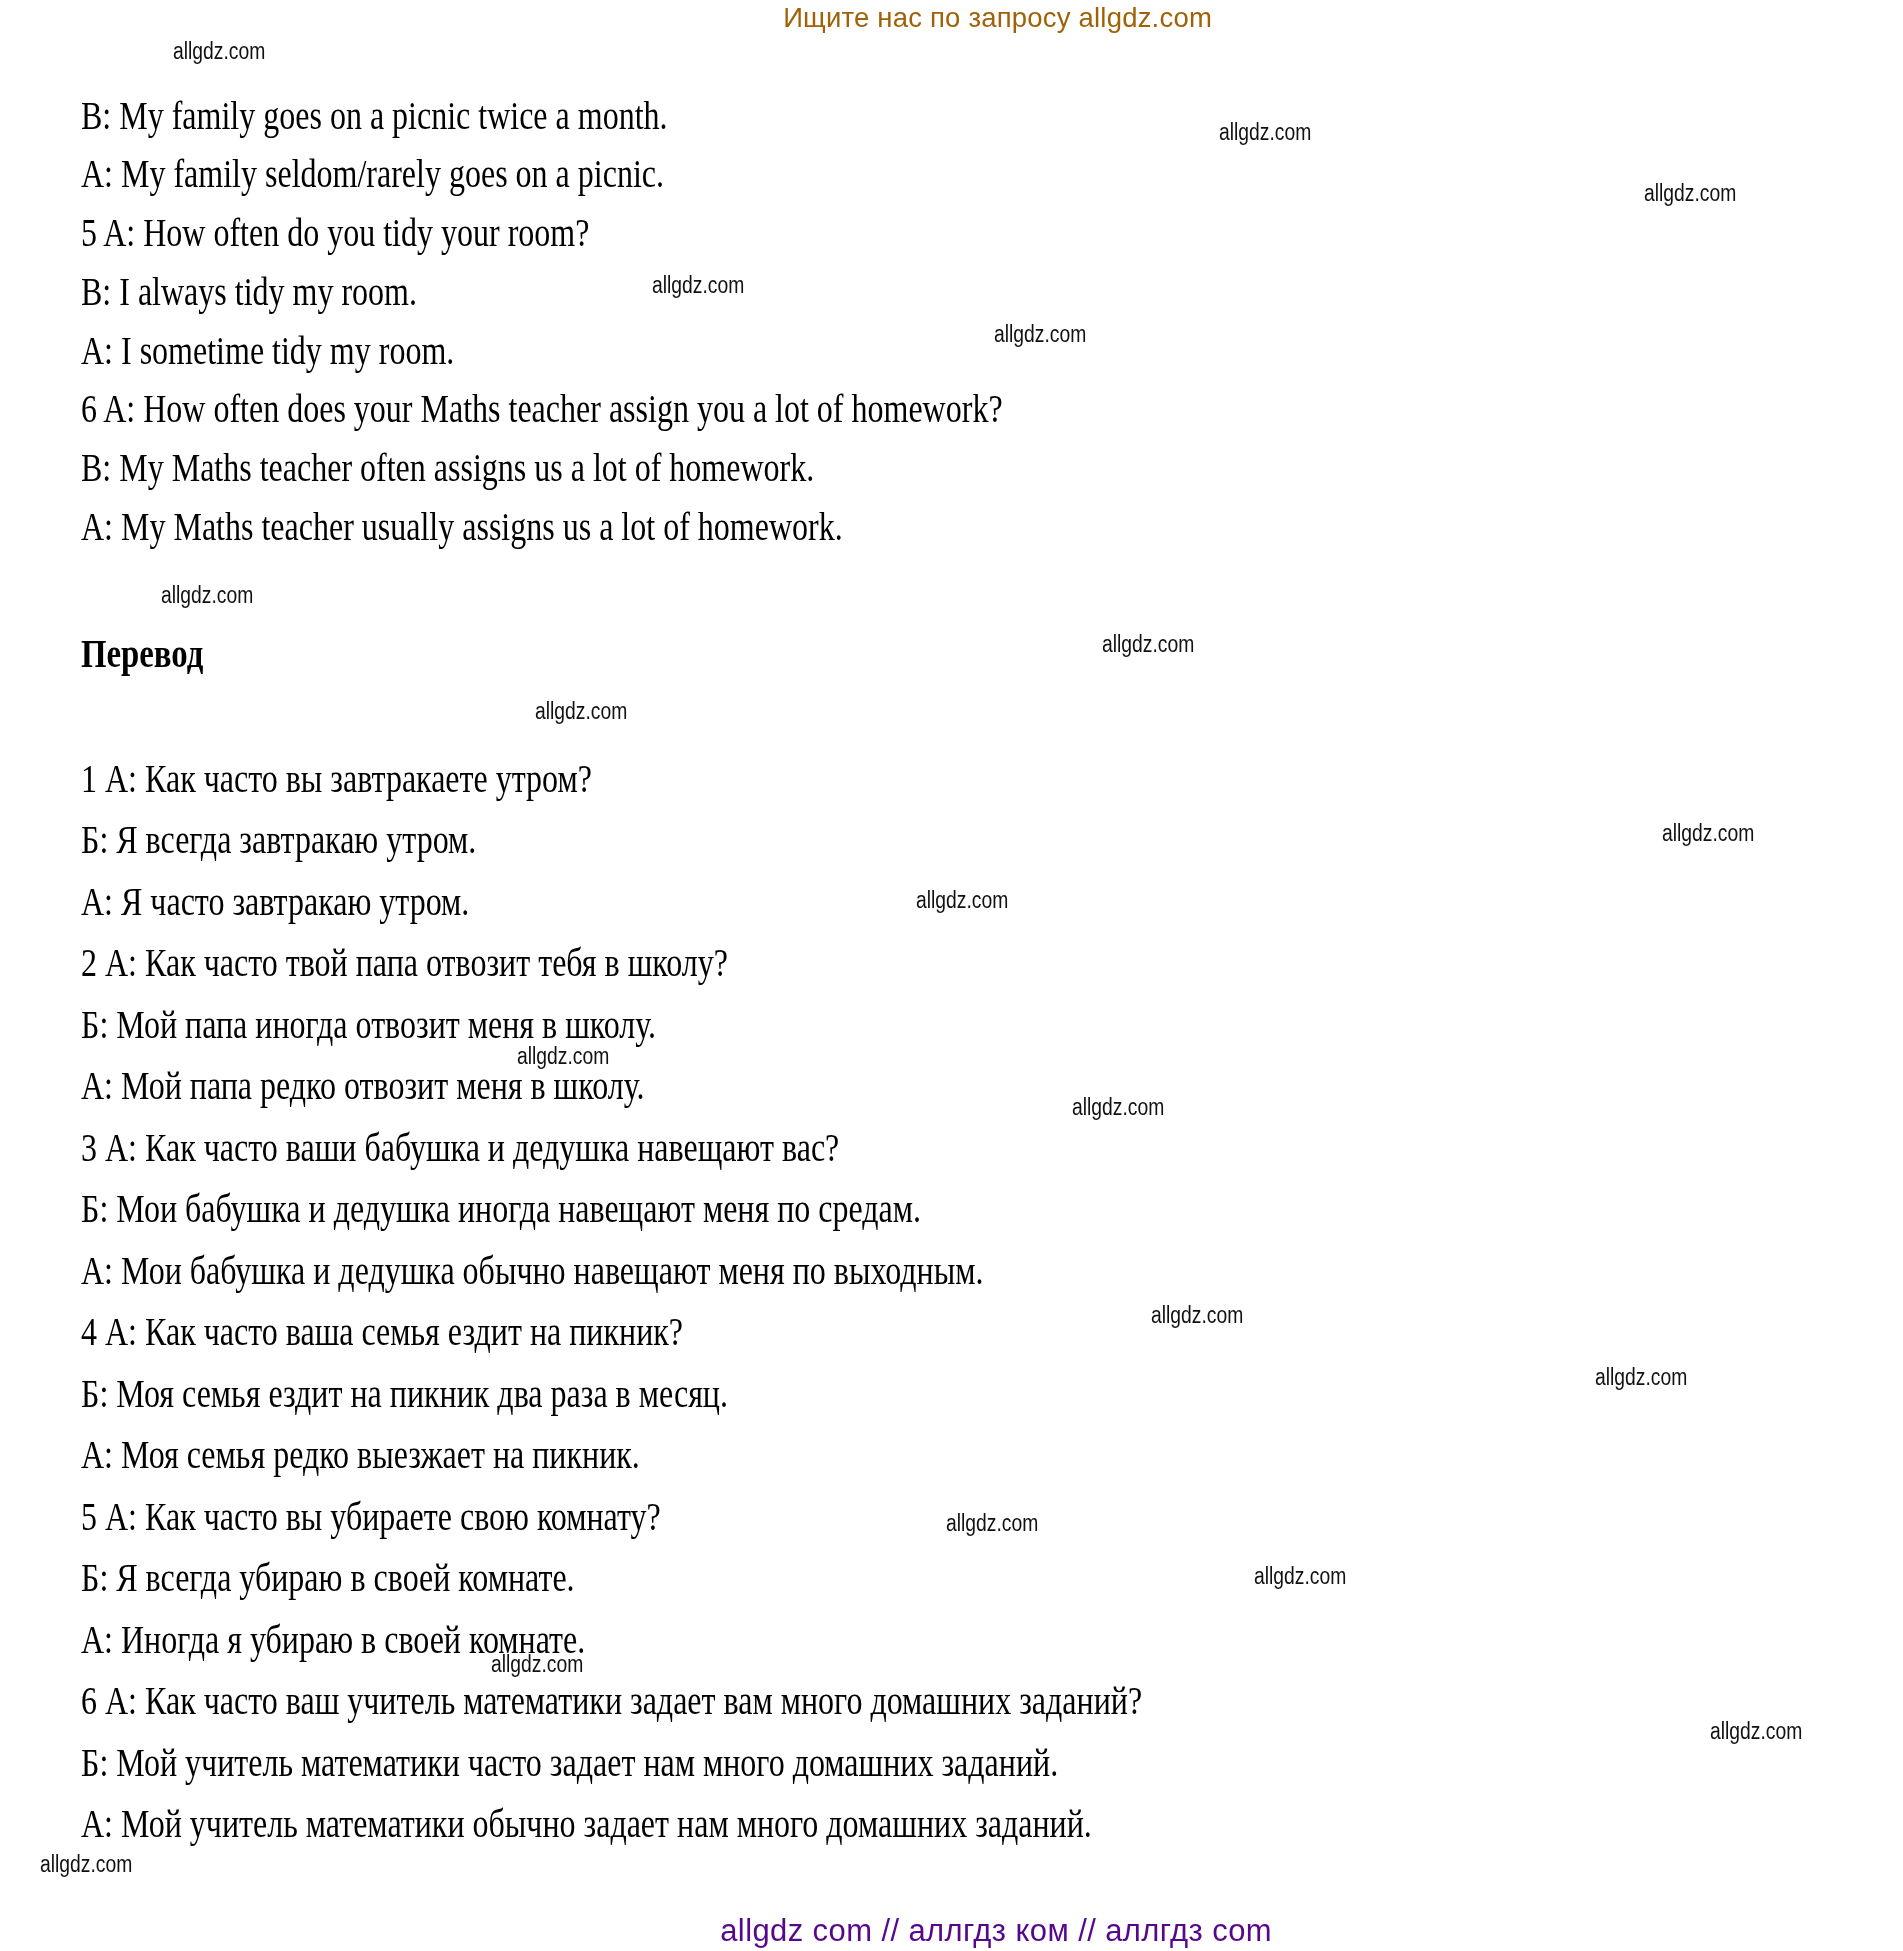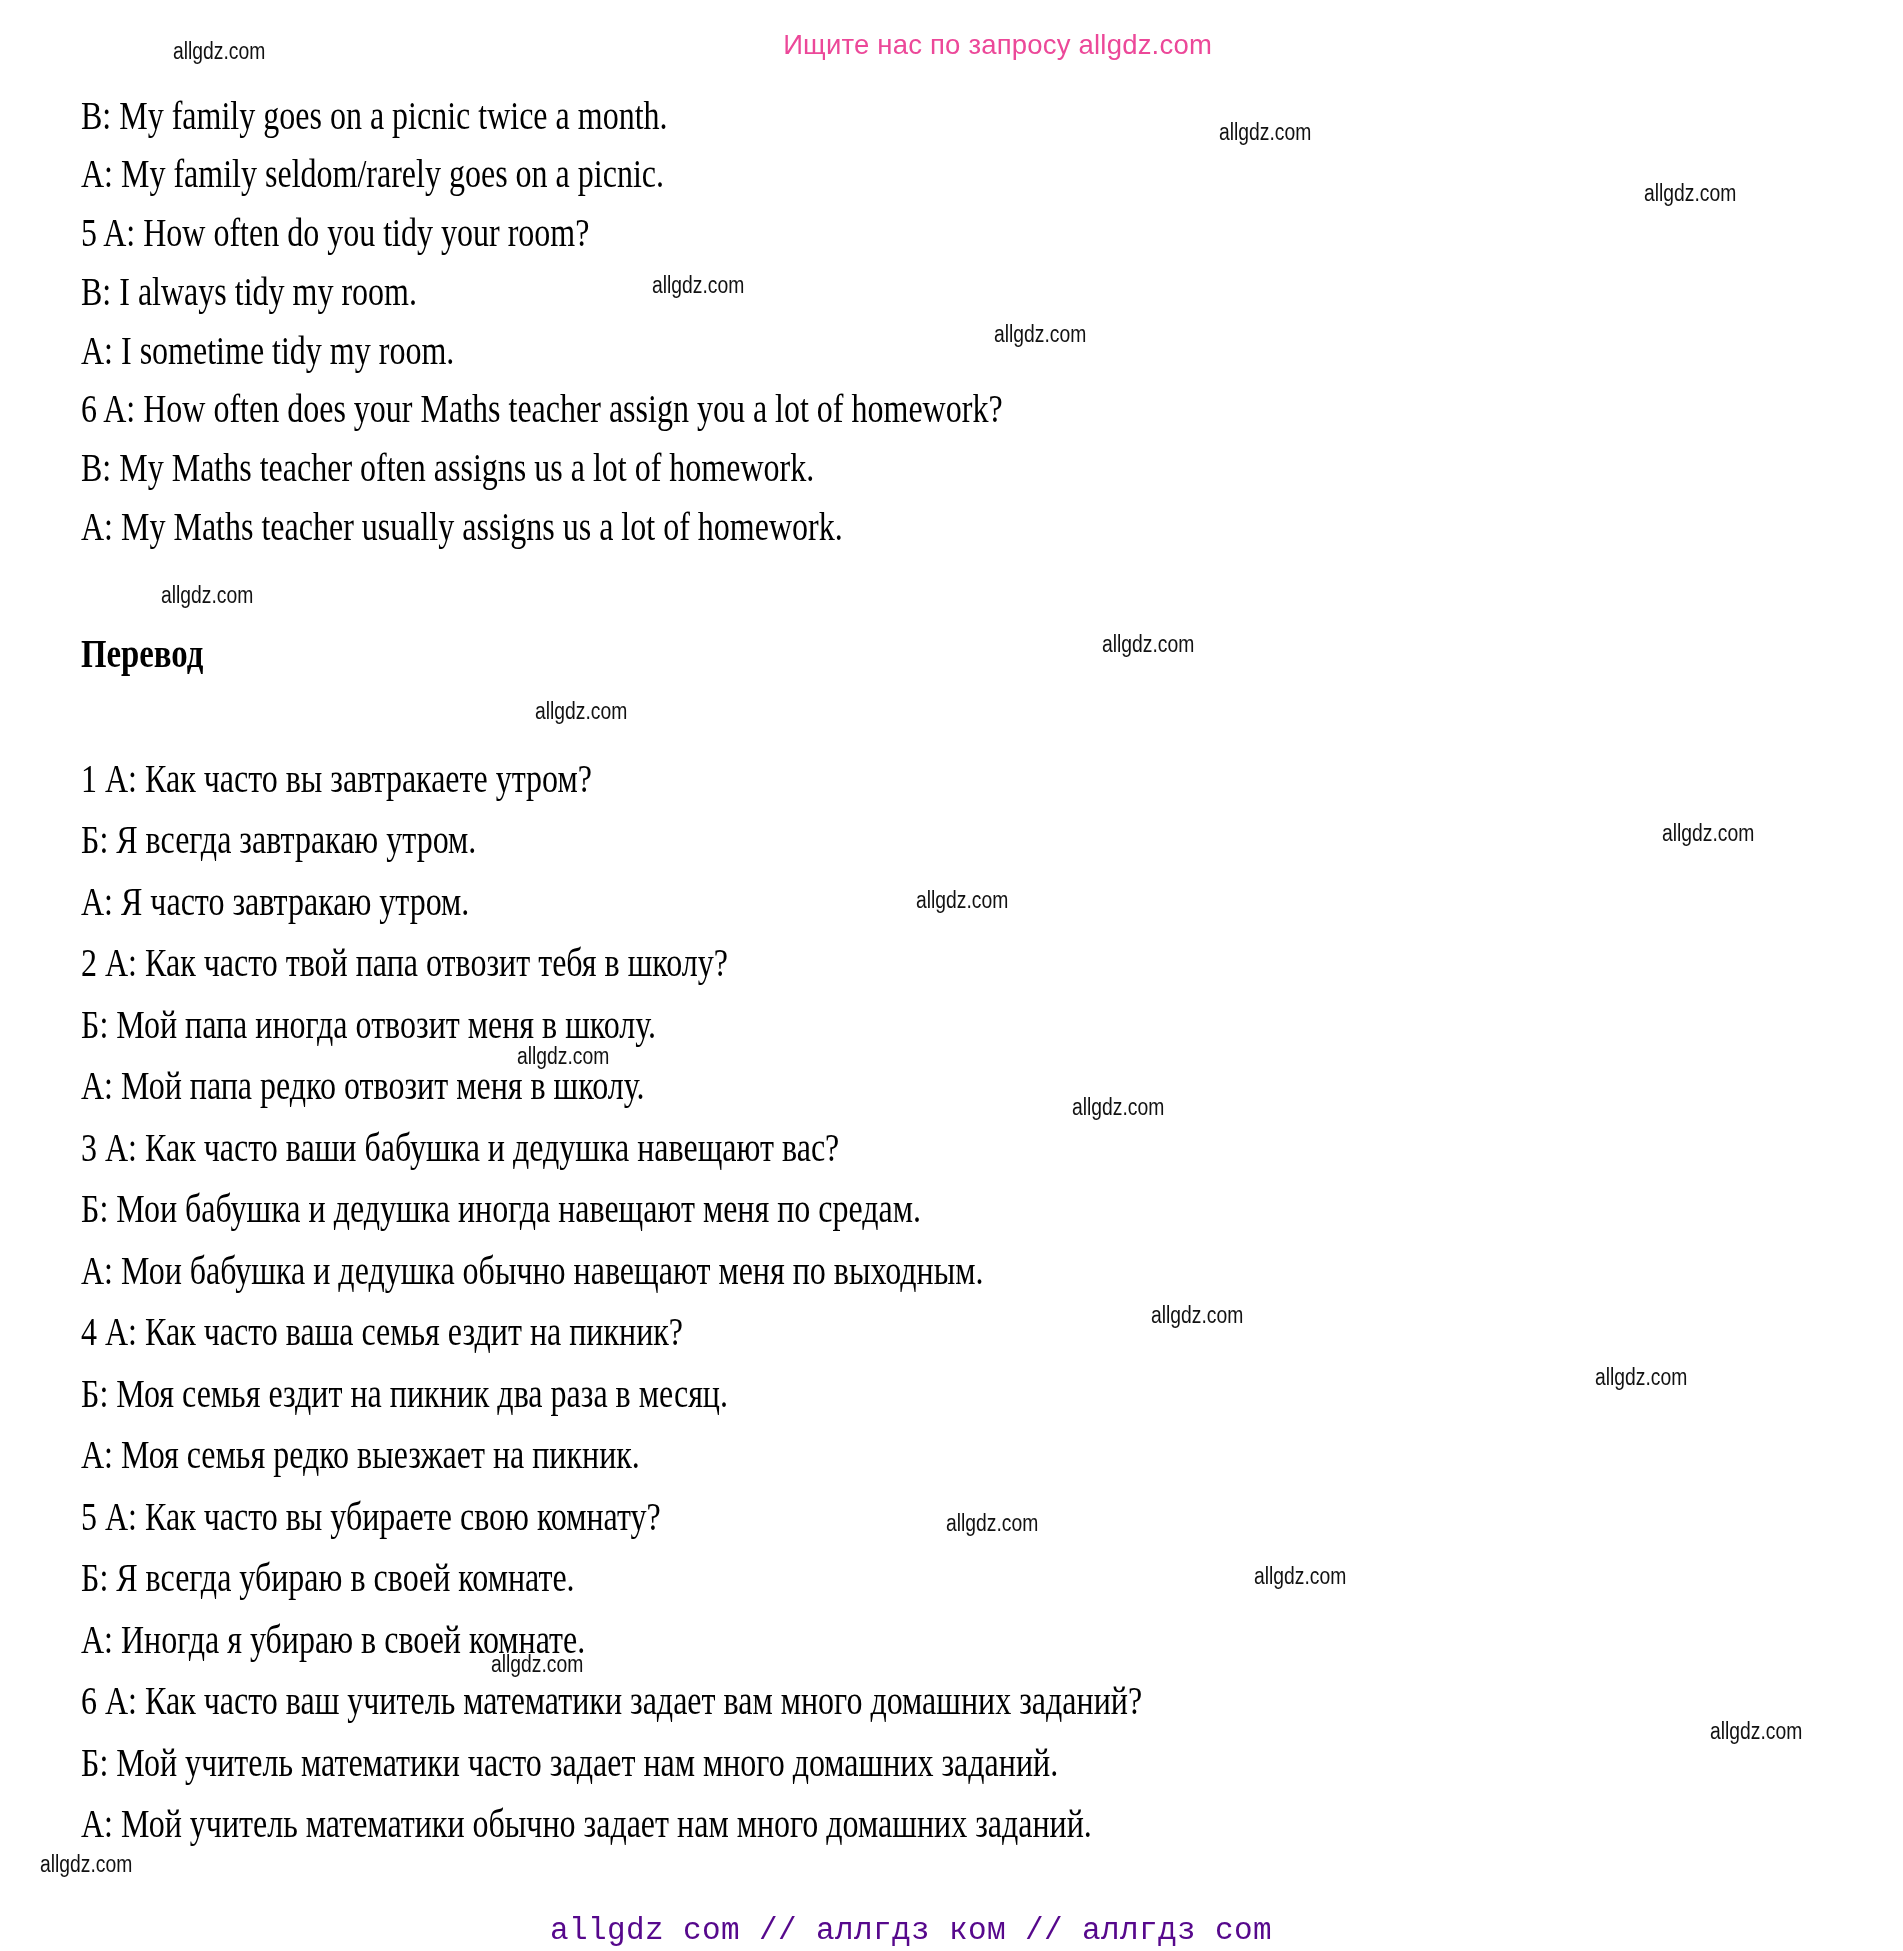--- a/index.html
+++ b/index.html
@@ -83,21 +83,21 @@
     color: #56088c;
     white-space: nowrap;
     letter-spacing: 0.4px;
   }
 </style>
 </head>
 <body>
 
 <div id="page">
 
-  <div class="promo" style="color: #ec4899; margin-top: 27px;">Ищите нас по запросу allgdz.com</div>
+  <div class="promo" style="color: #a16207;">Ищите нас по запросу allgdz.com</div>
 
   <div class="line" style="top:96px">B: My family goes on a picnic twice a month.</div>
   <div class="line" style="top:154px">A: My family seldom/rarely goes on a picnic.</div>
   <div class="line" style="top:213px">5 A: How often do you tidy your room?</div>
   <div class="line" style="top:272px">B: I always tidy my room.</div>
   <div class="line" style="top:331px">A: I sometime tidy my room.</div>
   <div class="line" style="top:389px">6 A: How often does your Maths teacher assign you a lot of homework?</div>
   <div class="line" style="top:448px">B: My Maths teacher often assigns us a lot of homework.</div>
   <div class="line" style="top:507px">A: My Maths teacher usually assigns us a lot of homework.</div>
 
@@ -137,16 +137,16 @@
       <div class="wm" style="left: 1072px; top: 1096px;">allgdz.com</div>
       <div class="wm" style="left: 1151px; top: 1304px;">allgdz.com</div>
       <div class="wm" style="left: 1595px; top: 1366px;">allgdz.com</div>
       <div class="wm" style="left: 946px; top: 1512px;">allgdz.com</div>
       <div class="wm" style="left: 1254px; top: 1565px;">allgdz.com</div>
       <div class="wm" style="left: 491px; top: 1653px;">allgdz.com</div>
       <div class="wm" style="left: 1710px; top: 1720px;">allgdz.com</div>
       <div class="wm" style="left: 40px; top: 1853px;">allgdz.com</div>
     </div>
 
-  <div class="footer" style="color: rgb(86, 8, 140); font-family: Liberation Mono, monospace;">allgdz com  //  аллгдз ком  //  аллгдз com</div>
+  <div class="footer" style="color: rgb(86, 8, 140);">allgdz com  //  аллгдз ком  //  аллгдз com</div>
 
 </div>
 
 
 </body></html>

